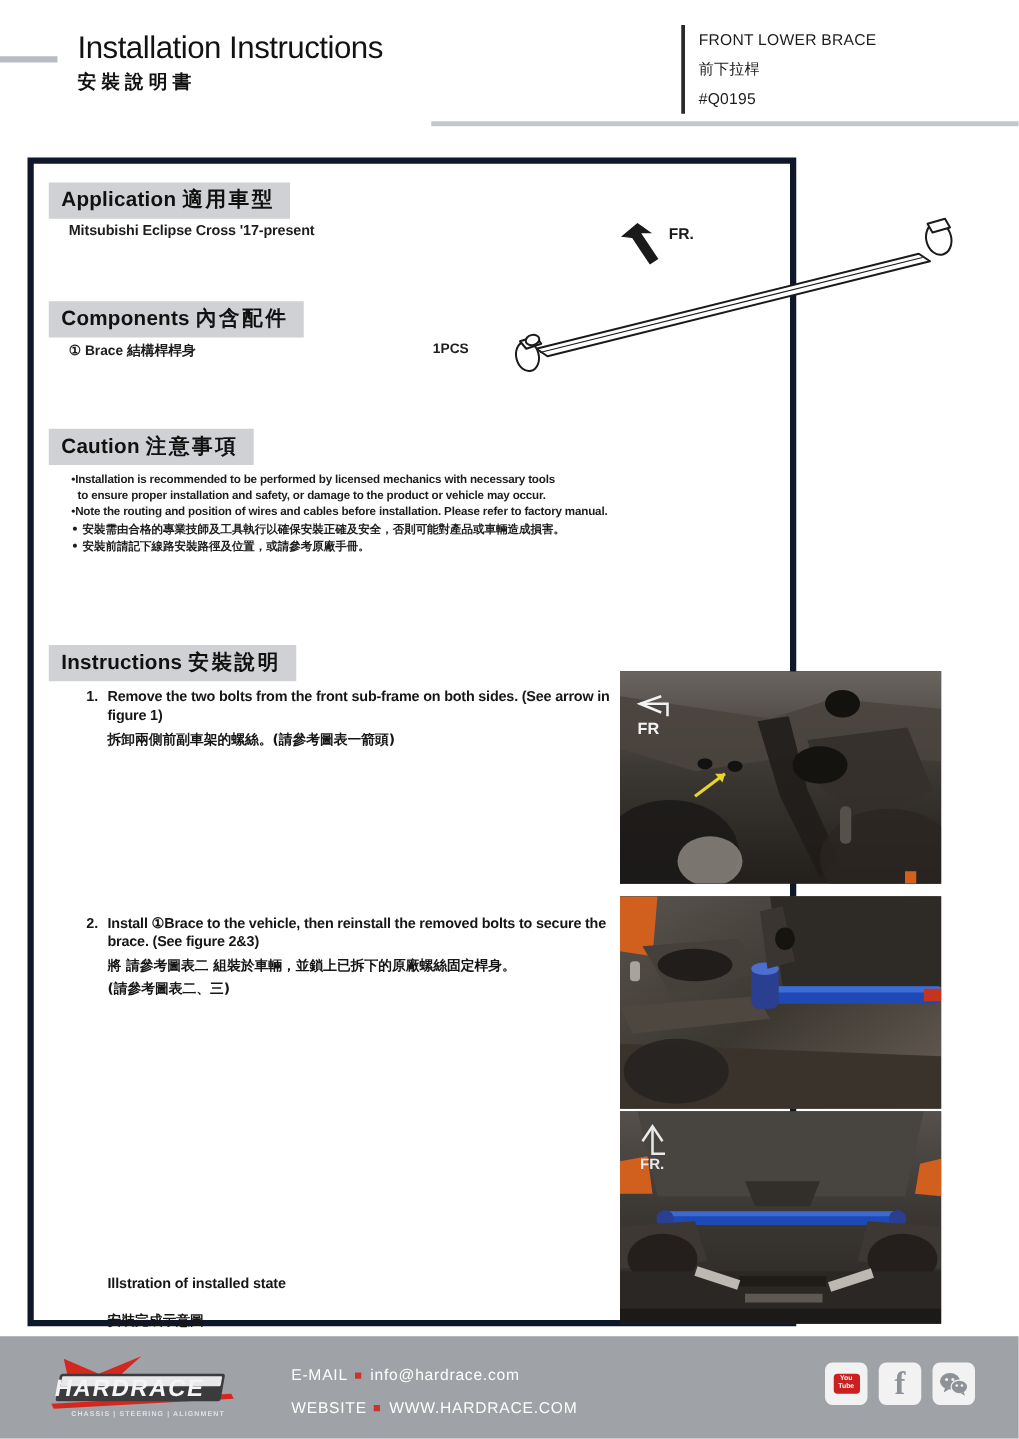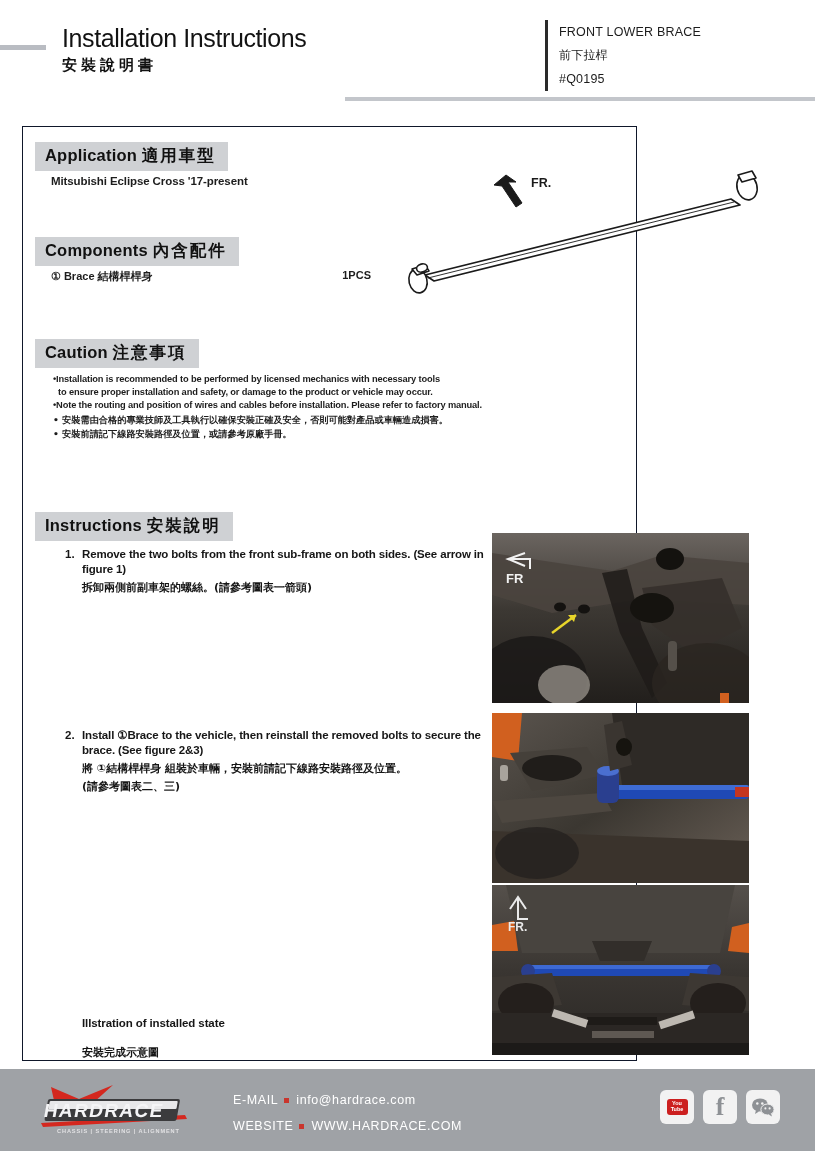--- a/index.html
+++ b/index.html
@@ -41,21 +41,21 @@
   .prod-line.cn { font-family: "DejaVu Sans", sans-serif; font-size: 12px; }
   .header-rule {
     position: absolute; left: 345px; top: 97px; right: 0; height: 4px;
     background: #c3c6cb;
   }
 
   
   .sheet {
     position: absolute; left: 22px; top: 126px;
     width: 615px; height: 935px;
-    border: 1px solid #0f172a; background: #fff; text-decoration: underline;
+    border: 5px solid #0f172a; background: #fff; text-decoration: underline;
   }
 
   .sec-head {
     display: inline-block;
     background: #cfd1d4;
     font-size: 16.5px; font-weight: bold; color: #111;
     padding: 3px 12px 4px 10px;
     letter-spacing: 0.2px;
     white-space: nowrap;
   }
@@ -260,21 +260,21 @@
       <div class="step-txt">
         <div class="step-en">Remove the two bolts from the front sub-frame on both sides. (See arrow in figure 1)</div>
         <div class="step-cn">拆卸兩側前副車架的螺絲。(請參考圖表一箭頭)</div>
       </div>
     </div>
     <div style="height:124px"></div>
     <div class="step">
       <div class="step-num">2.</div>
       <div class="step-txt">
         <div class="step-en">Install ①Brace to the vehicle, then reinstall the removed bolts to secure the brace. (See figure 2&amp;3)</div>
-        <div class="step-cn">將 ①結構桿桿身 組裝於車輛，安裝前請記下線路安裝路徑及位置。</div>
+        <div class="step-cn">將 請參考圖表二 組裝於車輛，並鎖上已拆下的原廠螺絲固定桿身。</div>
         <div class="step-cn">(請參考圖表二、三)</div>
       </div>
     </div>
   </div>
 
   <div class="illus-note">
     <div class="illus-en">Illstration of installed state</div>
     <div class="illus-cn">安裝完成示意圖</div>
   </div>
 

